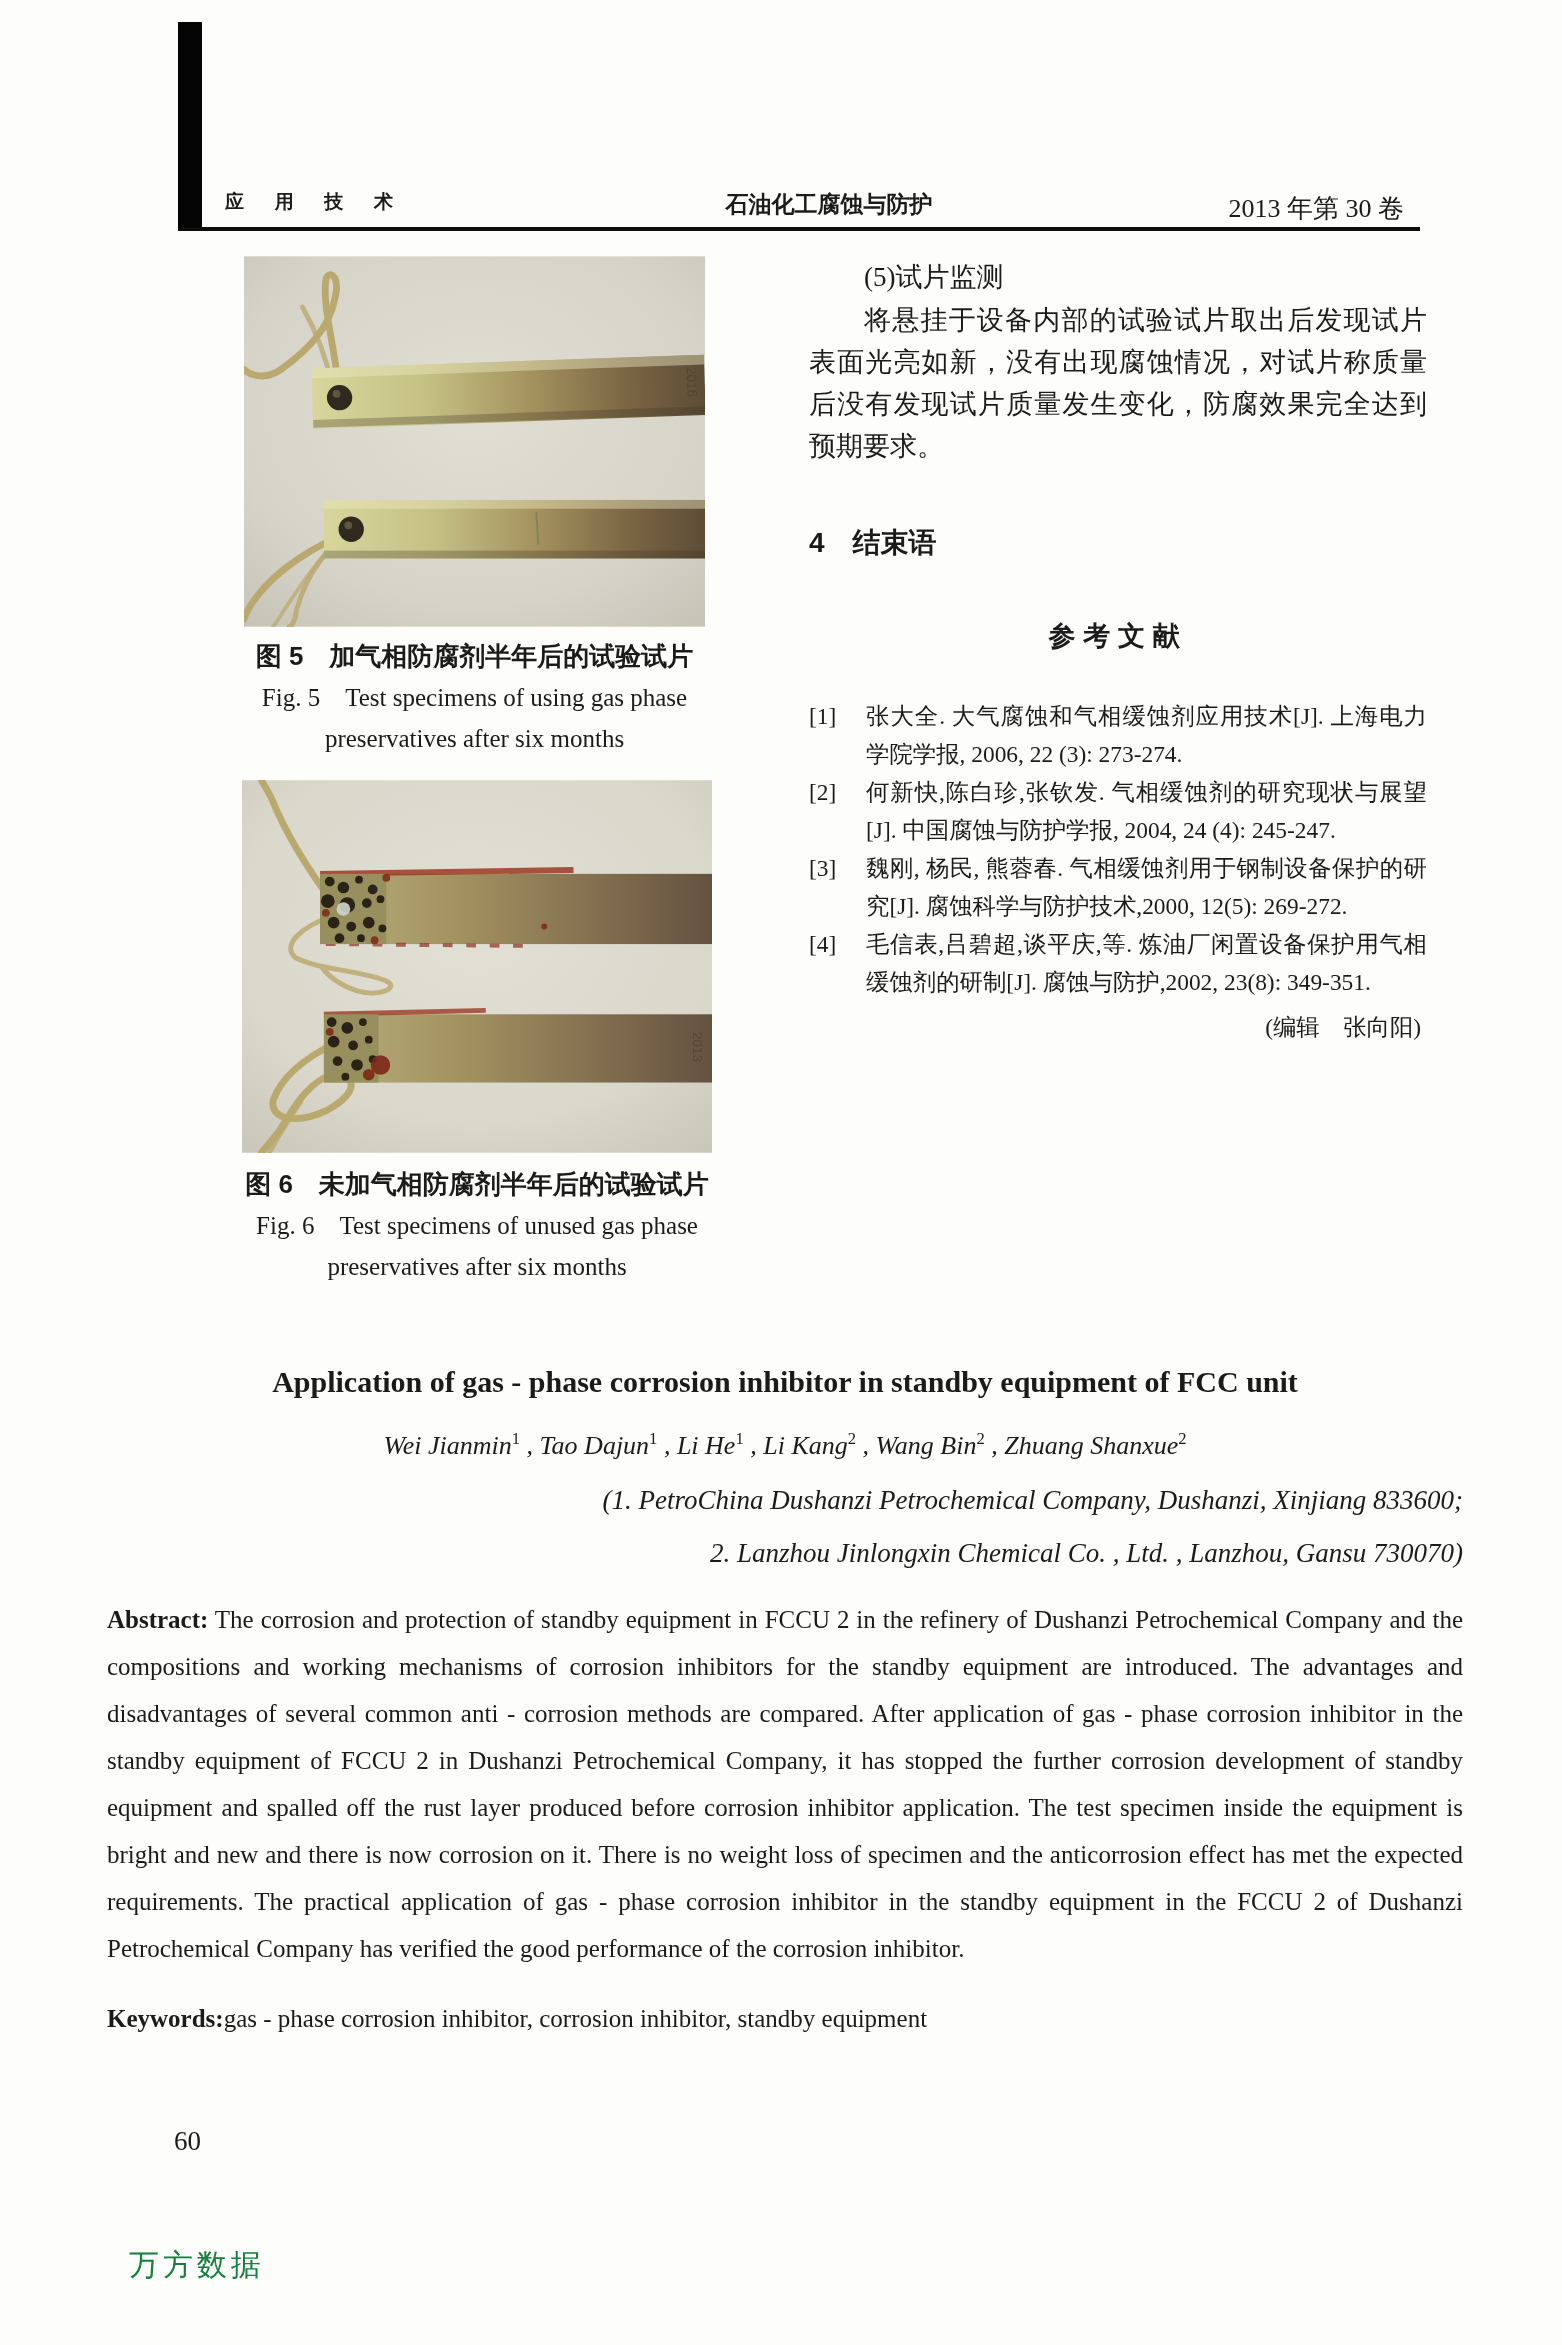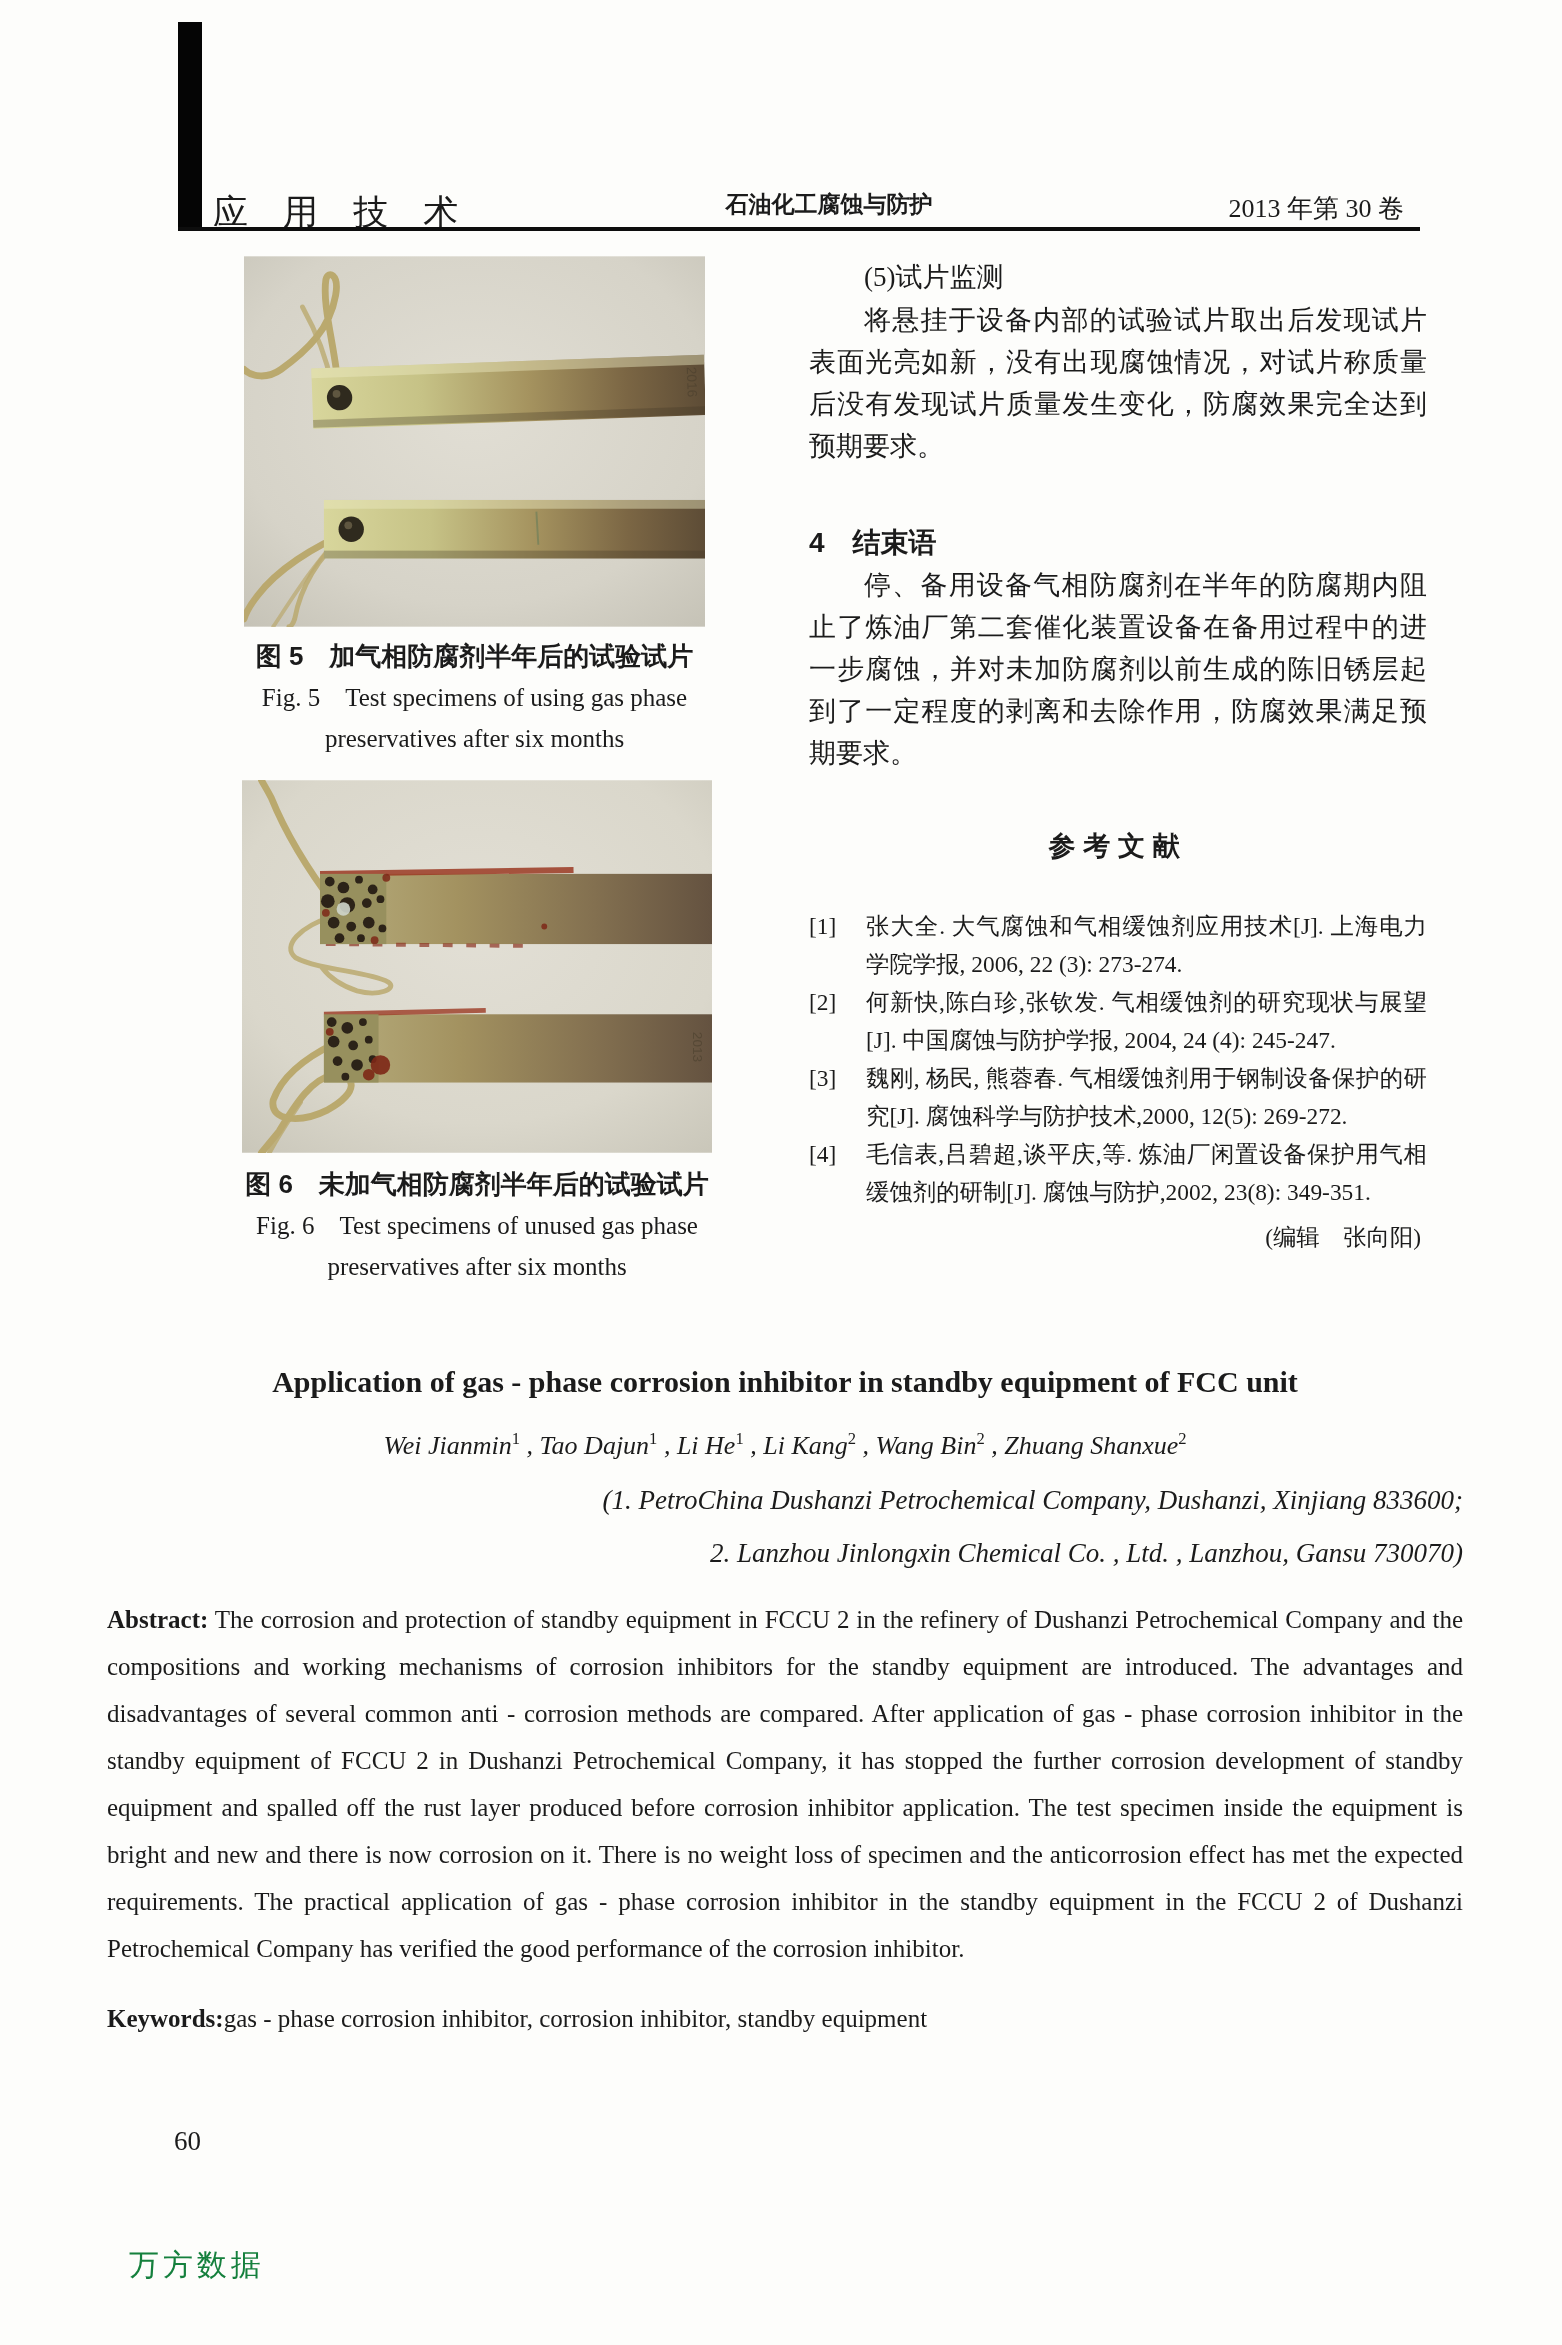--- a/index.html
+++ b/index.html
@@ -4,22 +4,22 @@
 <style>
   html,body { margin:0; padding:0; background:#e9e9e7; }
   .page {
     position:relative; width:1562px; height:2345px; margin:0 auto;
     background:#fdfdfb; color:#1b1b1b; overflow:hidden;
     font-family:"Liberation Serif", serif;
   }
   
   .top-bar { position:absolute; left:178px; top:22.4px; width:24.4px; height:207px; background:#050505; }
   .hdr-section {
-    position:absolute; left:213px; top:189px; font-family:"Liberation Sans",sans-serif;
-    font-weight:normal; font-size:35px; letter-spacing:12.7px; white-space:nowrap;
+    position:absolute; left:225px; top:189px; font-family:"Liberation Sans",sans-serif;
+    font-weight:bold; font-size:19px; letter-spacing:12.7px; white-space:nowrap;
   }
   .hdr-journal {
     position:absolute; left:585px; top:189px; width:488px; text-align:center;
     font-family:Liberation Mono, monospace; font-weight:bold; font-size:23px; white-space:nowrap;
   }
   .hdr-issue { position:absolute; right:158px; top:191px; font-size:26px; white-space:nowrap; }
   .hdr-rule { position:absolute; left:178px; top:227px; width:1242px; height:3.9px; background:#0d0d0d; }
 
   
   .photo { position:absolute; line-height:0; }
@@ -211,21 +211,20 @@
     <span class="zh">图 6　未加气相防腐剂半年后的试验试片</span>
     <span class="en">Fig. 6　Test specimens of unused gas phase</span>
     <span class="en">preservatives after six months</span>
   </div>
 
   <div class="rcol">
     <div class="p-head">(5)试片监测</div>
     <p class="p-body">将悬挂于设备内部的试验试片取出后发现试片表面光亮如新，没有出现腐蚀情况，对试片称质量后没有发现试片质量发生变化，防腐效果完全达到预期要求。</p>
 
     <div class="sec-head">4　结束语</div>
-    <p class="p-body">停、备用设备气相防腐剂在半年的防腐期内阻止了炼油厂第二套催化装置设备在备用过程中的进一步腐蚀，并对未加防腐剂以前生成的陈旧锈层起到了一定程度的剥离和去除作用，防腐效果满足预期要求。</p>
 
     <div class="refs-title">参考文献</div>
     <div class="refs">
       <div class="ref">
         <span class="ref-num">[1]</span>
         <span class="ref-text">张大全. 大气腐蚀和气相缓蚀剂应用技术[J]. 上海电力学院学报, 2006, 22 (3): 273-274.</span>
       </div>
       <div class="ref">
         <span class="ref-num">[2]</span>
         <span class="ref-text">何新快,陈白珍,张钦发. 气相缓蚀剂的研究现状与展望[J]. 中国腐蚀与防护学报, 2004, 24 (4): 245-247.</span>

